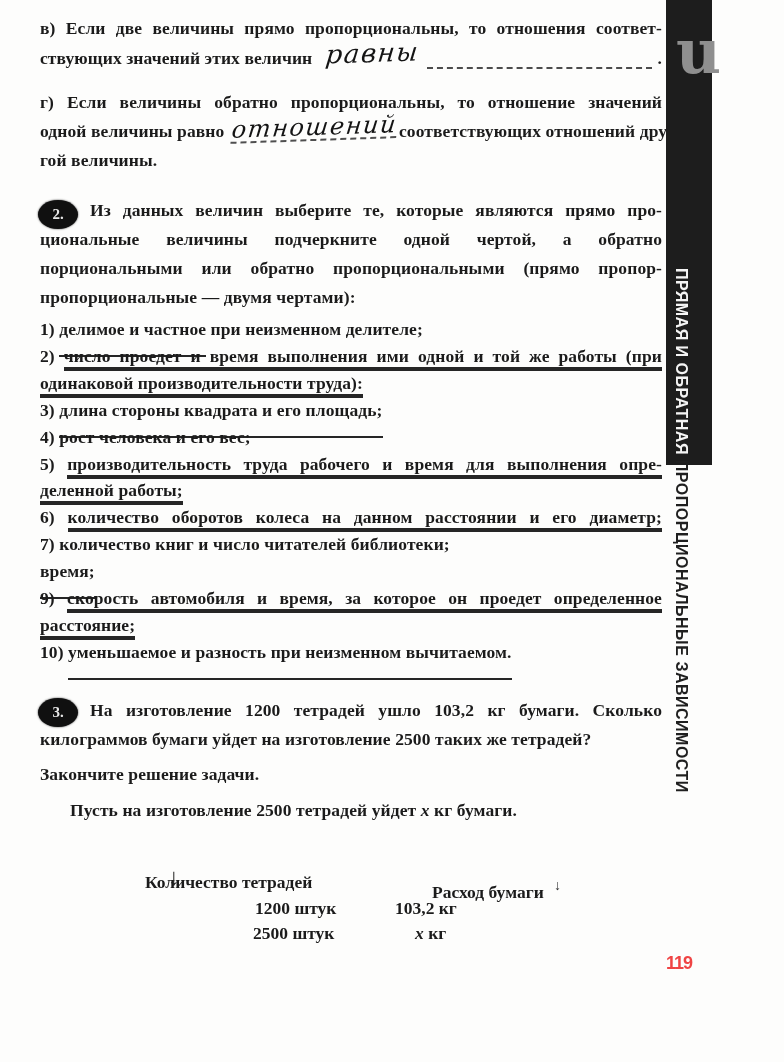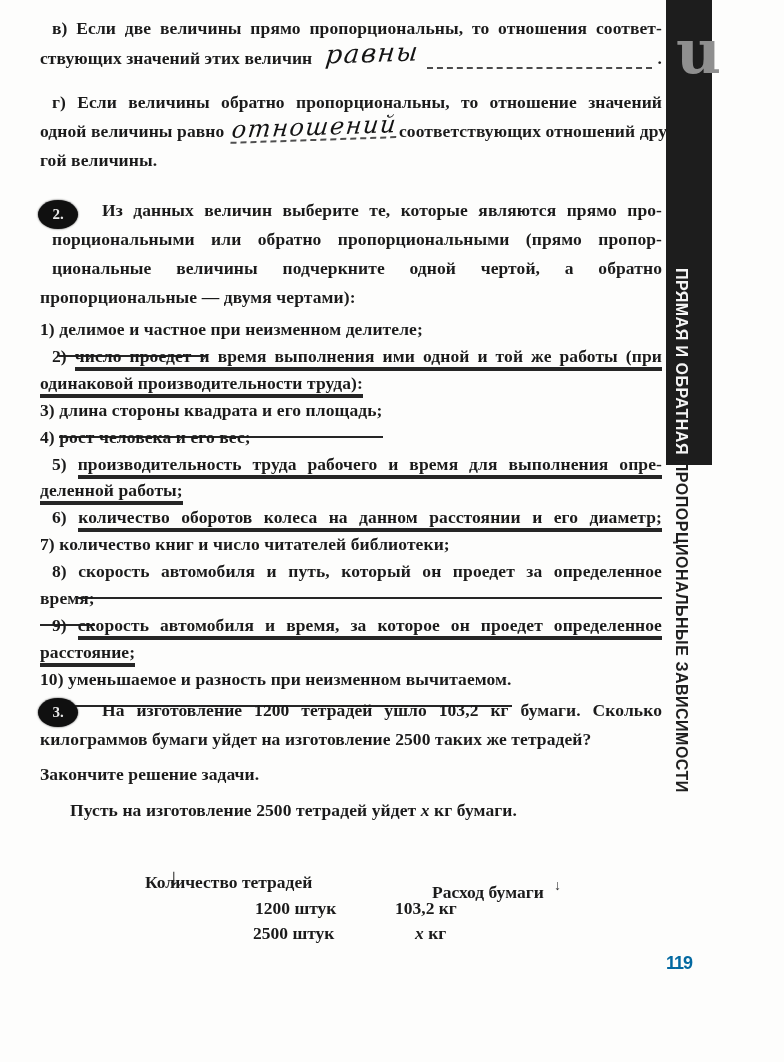--- a/index.html
+++ b/index.html
@@ -8,21 +8,21 @@
     background:#fdfdfc;
     font-family:"Liberation Serif", serif;
     color:#1b1b1b;
     overflow:hidden;
   }
   .page{position:relative;width:784px;height:1062px;background:#fdfdfc;}
 
   
   .block{position:absolute;left:40px;width:622px;}
   .tline{display:block;text-align:left;}
-  .tline.just{text-align:justify;text-align-last:justify;margin-left:12px;}
+  .tline.just{text-align:justify;text-align-last:justify;}
   .tline.ind{text-indent:50px;}
   .tline.ind2{text-indent:30px;}
   .it{font-style:italic;}
 
   .bodytxt{font-size:17.5px;font-weight:bold;line-height:29px;letter-spacing:.1px;}
   .listtxt{font-size:17.5px;font-weight:bold;line-height:26.9px;letter-spacing:.1px;}
 
   
   .u1{border-bottom:2px solid #262626;padding-bottom:16px;}
   .u2{border-bottom:1.7px solid #262626;box-shadow:0 3px 0 0 #262626;padding-bottom:1px;}
@@ -65,21 +65,21 @@
     writing-mode:vertical-rl;
     font-family:"Liberation Sans", sans-serif;font-weight:bold;
     font-size:16px;letter-spacing:.5px;white-space:nowrap;
   }
   .vwhite{color:#f4f4f4;}
   .vdark{color:#1f1f1f;}
 
   .pagenum{
     position:absolute;left:666px;top:953px;
     font-family:"Liberation Sans",sans-serif;font-weight:bold;
-    font-size:18px;color:#0369a1;letter-spacing:-1px;
+    font-size:18px;color:#ef4444;letter-spacing:-1px;
   }
 </style>
 </head>
 <body>
 
 <div class="page">
 
   <div class="block bodytxt" style="top:14px;">
     <div class="tline just"><span>в) Если две величины прямо пропорциональны, то отношения соответ-</span></div>
     <div class="fline">
@@ -94,35 +94,34 @@
     <div class="tline just"><span>г) Если величины обратно пропорциональны, то отношение значений</span></div>
     <div class="tline" style="white-space:nowrap;">
       <span>одной величины равно</span><span class="hw hw2">отношений</span><span>соответствующих отношений дру-</span>
     </div>
     <div class="tline"><span>гой величины.</span></div>
   </div>
 
   <div class="badge" style="top:200px;">2.</div>
   <div class="block bodytxt" style="top:196px;">
       <div class="tline just ind"><span>Из данных величин выберите те, которые являются прямо про-</span></div>
+      <div class="tline just"><span>циональные величины подчеркните одной чертой, а обратно</span></div>
       <div class="tline just"><span>порциональными или обратно пропорциональными (прямо пропор-</span></div>
-      <div class="tline just"><span>циональные величины подчеркните одной чертой, а обратно</span></div>
       <div class="tline"><span>пропорциональные — двумя чертами):</span></div>
     </div>
   <div class="block listtxt" style="top:316px;">
       <div class="tline"><span>1) </span><span class="u1">делимое и частное</span><span> при неизменном делителе;</span></div>
       <div class="tline just"><span>2) </span><span class="u2">число проедет и время выполнения ими одной и той же работы (при</span></div>
       <div class="tline"><span class="u2">одинаковой производительности труда):</span></div>
       <div class="tline"><span>3) </span><span class="u1">длина стороны квадрата и его площадь;</span></div>
       <div class="tline"><span>4) рост человека и его вес;</span></div>
       <div class="tline just"><span>5) </span><span class="u2">производительность труда рабочего и время для выполнения опре-</span></div>
       <div class="tline"><span class="u2">деленной работы;</span></div>
       <div class="tline just"><span>6) </span><span class="u2">количество оборотов колеса на данном расстоянии и его диаметр;</span></div>
       <div class="tline"><span>7) количество книг и число читателей библиотеки;</span></div>
-      <div class="tline just"><span>8) </span><span class="u1">скорость автомобиля и путь, который он проедет за определенное</span></div>
       <div class="tline"><span class="u1">время;</span></div>
       <div class="tline just"><span>9) </span><span class="u2">скорость автомобиля и время, за которое он проедет определенное</span></div>
       <div class="tline"><span class="u2">расстояние;</span></div>
       <div class="tline"><span>10) </span><span class="u1">уменьшаемое и разность при неизменном вычитаемом.</span></div>
     </div>
 
   <div class="badge" style="top:698px;">3.</div>
   <div class="block bodytxt" style="top:696px;">
       <div class="tline just ind"><span>На изготовление 1200 тетрадей ушло 103,2 кг бумаги. Сколько</span></div>
       <div class="tline"><span>килограммов бумаги уйдет на изготовление 2500 таких же тетрадей?</span></div>

